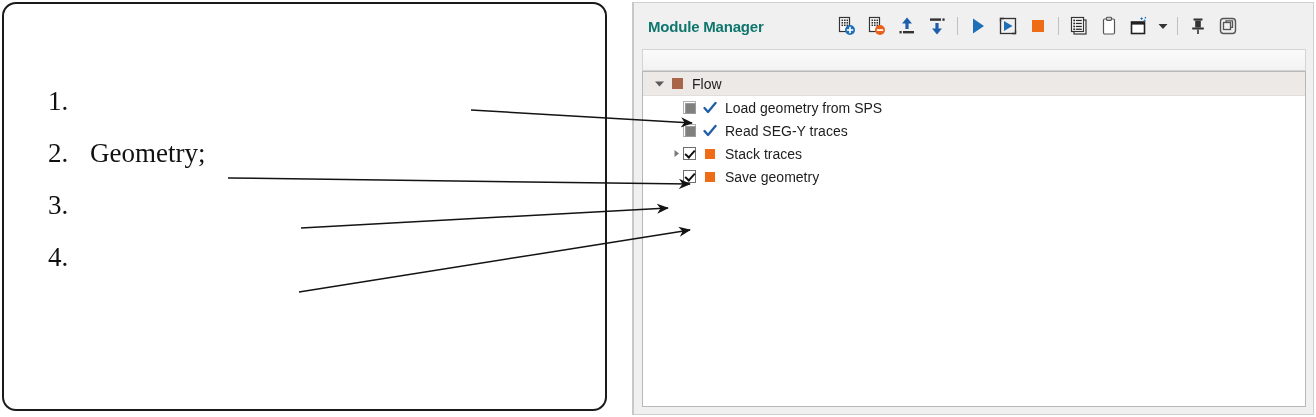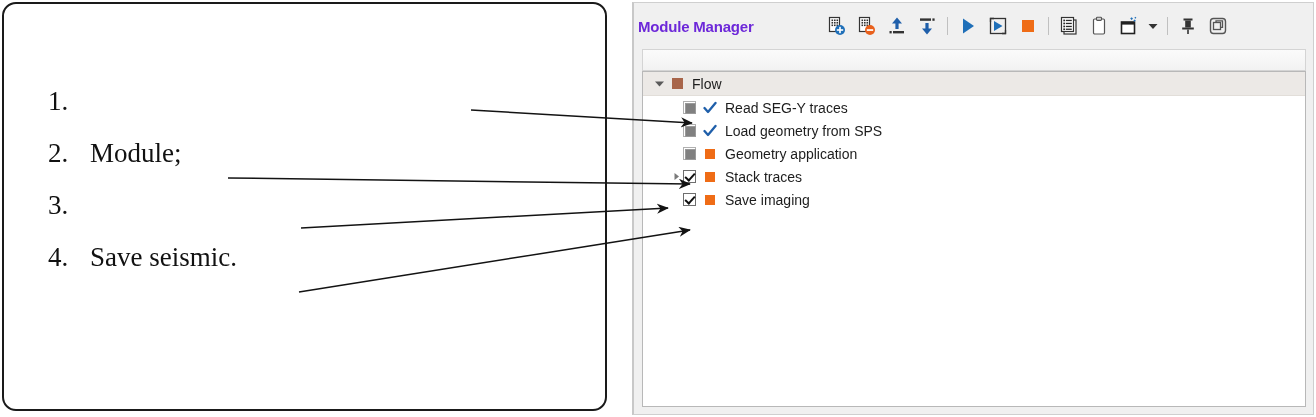--- a/index.html
+++ b/index.html
@@ -75,24 +75,24 @@
 
   
   #mm-titlebar {
     position: relative;
     height: 46px;
     display: flex;
     align-items: center;
     background: #f0f0f0;
   }
   #mm-title {
-    margin-left: 4px;
+    margin-left: 14px;
     font-size: 15px;
     font-weight: bold;
-    color: #6d28d9;
+    color: #0f766e;
     letter-spacing: -0.2px;
     white-space: nowrap;
   }
   #mm-toolbar {
     display: flex;
     align-items: center;
     margin-left: 68px;
     gap: 0px;
   }
   .tb-btn {
@@ -259,30 +259,29 @@
 
 <div id="left-panel">
   <div id="steps-list">
 
     <div class="step-row">
       <span class="step-num">1.</span>
     </div>
 
     <div class="step-row">
       <span class="step-num">2.</span>
-      <span class="step-text">Module;</span>
+      <span class="step-text">Geometry;</span>
     </div>
 
     <div class="step-row">
       <span class="step-num">3.</span>
     </div>
 
     <div class="step-row">
       <span class="step-num">4.</span>
-      <span class="step-text">Save seismic.</span>
     </div>
 
   </div>
 </div>
 
 <div id="module-manager">
 
   <div id="mm-titlebar">
     <div id="mm-title">Module Manager</div>
 
@@ -450,44 +449,35 @@
 
     <div class="tree-row child">
       <span class="expander"></span>
       <span class="expander-sub"></span>
       <span class="chk disabled"></span>
       <span class="statusicon">
         <svg width="14" height="14" viewBox="0 0 14 14">
             <path d="M1.5 7 L5 11 L12.5 2" fill="none" stroke="#1f5faa" stroke-width="2.3" stroke-linecap="round" stroke-linejoin="round"></path>
           </svg>
       </span>
-      <span class="tree-label">Read SEG-Y traces</span>
+      <span class="tree-label">Load geometry from SPS</span>
     </div>
 
     <div class="tree-row child">
       <span class="expander"></span>
       <span class="expander-sub"></span>
       <span class="chk disabled"></span>
       <span class="statusicon">
         <svg width="14" height="14" viewBox="0 0 14 14">
             <path d="M1.5 7 L5 11 L12.5 2" fill="none" stroke="#1f5faa" stroke-width="2.3" stroke-linecap="round" stroke-linejoin="round"></path>
           </svg>
       </span>
-      <span class="tree-label">Load geometry from SPS</span>
-    </div>
-
-    <div class="tree-row child">
-      <span class="expander"></span>
-      <span class="expander-sub"></span>
-      <span class="chk disabled"></span>
-      <span class="statusicon">
-        <span class="sq-orange"></span>
-      </span>
-      <span class="tree-label">Geometry application</span>
-    </div>
+      <span class="tree-label">Read SEG-Y traces</span>
+    </div>
+
 
 
     <div class="tree-row child">
       <span class="expander"></span>
       <span class="expander-sub">
         <svg width="9" height="9" viewBox="0 0 9 9">
             <path d="M2.5 1 L7 4.5 L2.5 8 Z" fill="#7a7a7a"></path>
           </svg>
       </span>
       <span class="chk checked"></span>
@@ -497,21 +487,21 @@
       <span class="tree-label">Stack traces</span>
     </div>
 
     <div class="tree-row child">
       <span class="expander"></span>
       <span class="expander-sub"></span>
       <span class="chk checked"></span>
       <span class="statusicon">
         <span class="sq-orange"></span>
       </span>
-      <span class="tree-label">Save imaging</span>
+      <span class="tree-label">Save geometry</span>
     </div>
 
   </div>
 
   <div id="mm-statusbar"></div>
 </div>
 
 <svg id="arrow-layer">
   <defs>
     <marker id="ah" markerWidth="9" markerHeight="9" refX="7.4" refY="3.4" orient="auto" markerUnits="strokeWidth">

